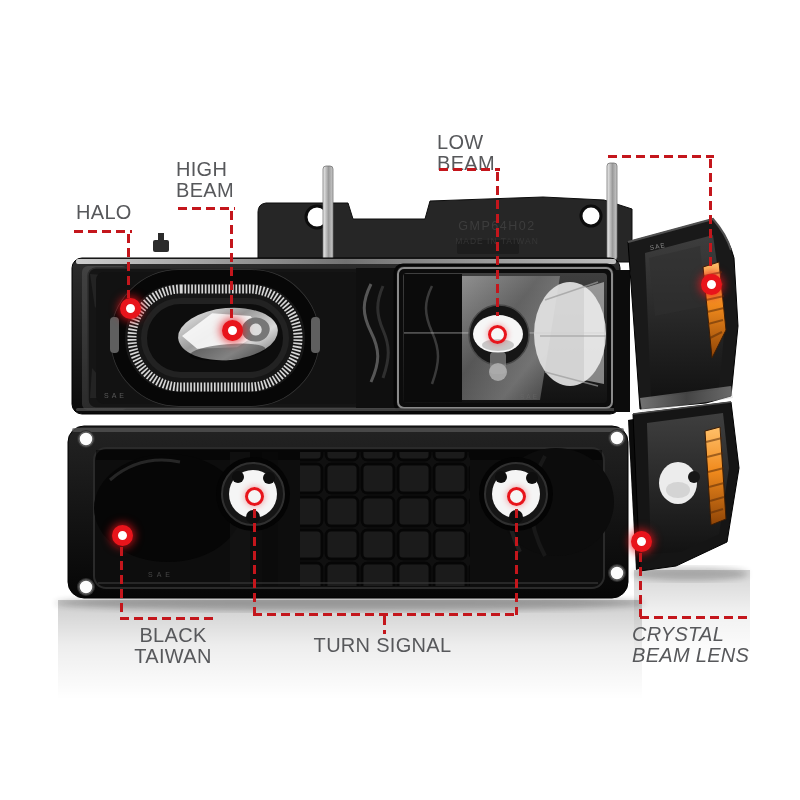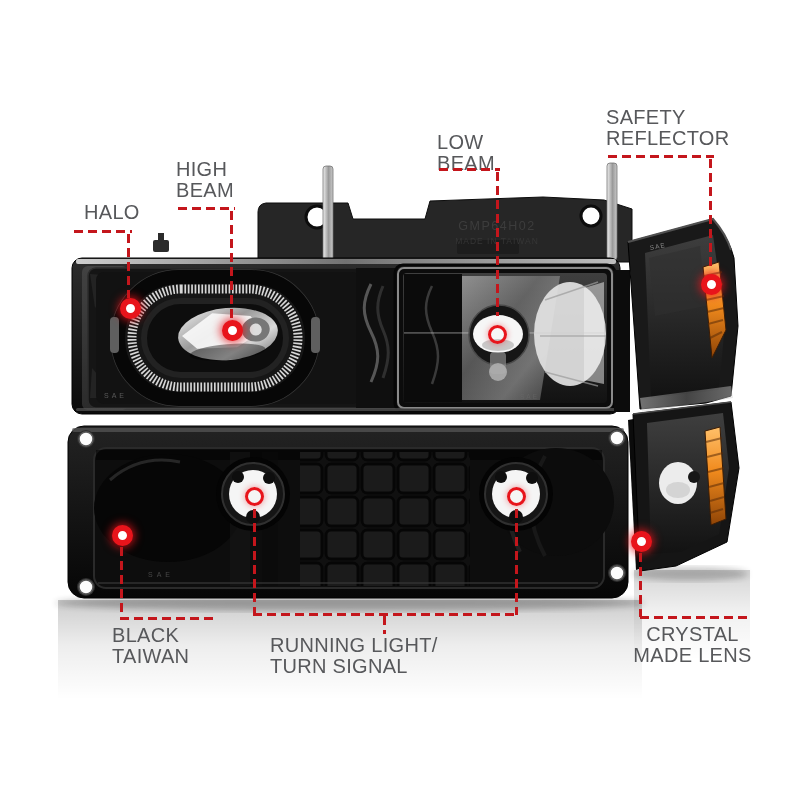--- a/index.html
+++ b/index.html
@@ -2,22 +2,22 @@
 <html style="--background: #ffffff; --accent-red: #c4161c; --dot-red: #e8141b; --label-gray: #57585b; --amber: #f08a1d;"><head>
 <meta charset="utf-8">
 <style>
   html,body{margin:0;padding:0;background:#fff;}
   .canvas{position:relative;width:800px;height:800px;background:var(--background,#ffffff);
           font-family:"Liberation Sans",sans-serif;overflow:hidden;}
   .canvas svg{position:absolute;left:0;top:0;}
   .label{position:absolute;font-size:20px;line-height:21px;letter-spacing:.3px;
          color:var(--label-gray,#57585b);white-space:nowrap;}
   .label span{display:block;}
-  .t-center{}
-  .t-right{text-align:center;}
+  .t-center{text-align:center;}
+  .t-right{text-align:left;font-style:italic;}
   .dash-h{position:absolute;height:3px;
     background:repeating-linear-gradient(90deg,var(--accent-red,#c4161c) 0,var(--accent-red,#c4161c) 9px,transparent 9px,transparent 14px);}
   .dash-v{position:absolute;width:3px;
     background:repeating-linear-gradient(180deg,var(--accent-red,#c4161c) 0,var(--accent-red,#c4161c) 9px,transparent 9px,transparent 14px);}
   .dot{position:absolute;width:9px;height:9px;border-radius:50%;background:#fff;
        border:6px solid var(--dot-red,#e8141b);
        box-shadow:0 0 9px 2px rgba(232,20,27,.75);}
   .ring{position:absolute;width:13px;height:13px;border-radius:50%;background:transparent;
         border:3.5px solid var(--dot-red,#e8141b);
         box-shadow:0 0 6px rgba(232,20,27,.45);}
@@ -235,21 +235,21 @@
         <line x1="706" y1="442" x2="722" y2="438" stroke="#5a2c08" stroke-width="2" opacity="0.55"></line>
         <line x1="707" y1="457" x2="723" y2="453" stroke="#5a2c08" stroke-width="2" opacity="0.55"></line>
         <line x1="708" y1="472" x2="724" y2="468" stroke="#5a2c08" stroke-width="2" opacity="0.55"></line>
         <line x1="709" y1="487" x2="724" y2="483" stroke="#5a2c08" stroke-width="2" opacity="0.55"></line>
         <line x1="710" y1="501" x2="724" y2="497" stroke="#5a2c08" stroke-width="2" opacity="0.55"></line>
         <line x1="710" y1="513" x2="723" y2="509" stroke="#5a2c08" stroke-width="2" opacity="0.55"></line>
       </g>
     </g>
   </svg>
 
-  <div class="label" style="left:84px;top:202px">
+  <div class="label" style="left:76px;top:202px">
     <span>HALO</span>
   </div>
   <div class="dash-h" style="left:74px;top:230px;width:58px"></div>
   <div class="dash-v" style="left:127px;top:234px;height:64px"></div>
   <div class="dot" style="left:120px;top:298px"></div>
 
   <div class="label" style="left:176px;top:159px">
     <span>HIGH</span>
     <span>BEAM</span>
   </div>
@@ -258,48 +258,43 @@
   <div class="dot" style="left:222px;top:320px"></div>
 
   <div class="label" style="left:437px;top:132px">
     <span>LOW</span>
     <span>BEAM</span>
   </div>
   <div class="dash-h" style="left:439px;top:168px;width:61px"></div>
   <div class="dash-v" style="left:496px;top:172px;height:144px"></div>
   <div class="ring" style="left:488px;top:325px"></div>
 
-  <div class="label" style="left:606px;top:107px">
-    <span>SAFETY</span>
-    <span>REFLECTOR</span>
-  </div>
   <div class="dash-h" style="left:608px;top:155px;width:106px"></div>
   <div class="dash-v" style="left:709px;top:159px;height:112px"></div>
   <div class="dot" style="left:701px;top:274px"></div>
 
   <div class="dot" style="left:112px;top:525px"></div>
   <div class="dash-v" style="left:120px;top:547px;height:71px"></div>
   <div class="dash-h" style="left:120px;top:617px;width:95px"></div>
   <div class="label t-center" style="left:112px;top:625px;width:122px">
     <span>BLACK</span>
     <span>TAIWAN</span>
   </div>
 
   <div class="ring" style="left:245px;top:487px"></div>
   <div class="ring" style="left:507px;top:487px"></div>
   <div class="dash-v" style="left:253px;top:509px;height:106px"></div>
   <div class="dash-v" style="left:515px;top:509px;height:106px"></div>
   <div class="dash-h" style="left:253px;top:613px;width:265px"></div>
   <div class="dash-v" style="left:383px;top:616px;height:18px"></div>
   <div class="label t-center" style="left:270px;top:635px;width:225px">
-    <span>RUNNING LIGHT/</span>
     <span>TURN SIGNAL</span>
   </div>
 
   <div class="dot" style="left:631px;top:531px"></div>
   <div class="dash-v" style="left:639px;top:553px;height:64px"></div>
   <div class="dash-h" style="left:640px;top:616px;width:112px"></div>
   <div class="label t-right" style="left:632px;top:624px;width:121px">
     <span>CRYSTAL</span>
-    <span>MADE LENS</span>
+    <span>BEAM LENS</span>
   </div>
 
 </div>
 
 </body></html>

